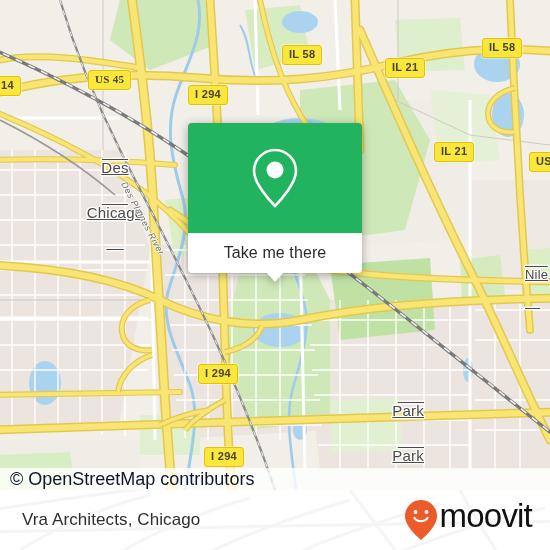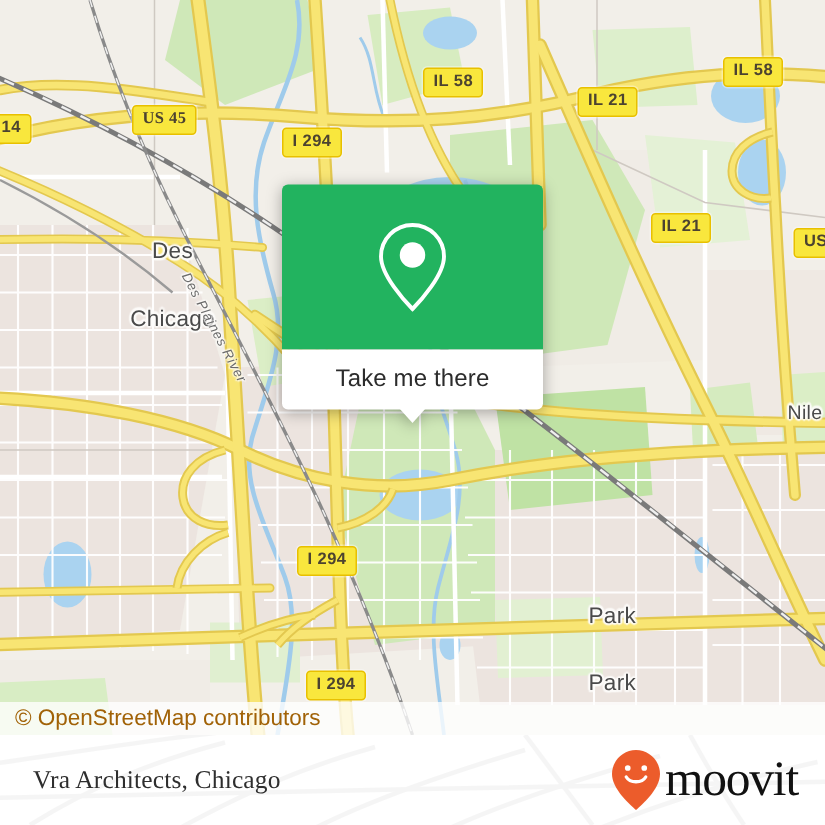--- a/index.html
+++ b/index.html
@@ -25,20 +25,21 @@
     text-align:center;
     font-weight:400;
     letter-spacing:.2px;
     text-shadow:
       1.4px 0 1px #fdfcfa, -1.4px 0 1px #fdfcfa,
       0 1.4px 1px #fdfcfa, 0 -1.4px 1px #fdfcfa,
       1px 1px 1px #fdfcfa, -1px -1px 1px #fdfcfa,
       1px -1px 1px #fdfcfa, -1px 1px 1px #fdfcfa;
     white-space:pre;
     pointer-events:none;
+    text-decoration:underline;
   }
   .place-label.sm{font-size:13px;line-height:14px;}
 
   .river-label{
     position:absolute;
     color:#6b6b6b;
     font-size:9px;
     font-style:italic;
     letter-spacing:.6px;
     white-space:nowrap;
@@ -62,22 +63,22 @@
     white-space:nowrap;
     box-shadow:0 0 0 1px rgba(255,255,255,.35);
   }
 
   
   #osm-attrib{
     position:absolute;
     left:0;top:468px;
     width:550px;height:22px;
     background:rgba(255,255,255,.78);
-    color:#a16207;
-    font-size:15px;
+    color:#0f172a;
+    font-size:18px;
     line-height:22px;
     padding-left:10px;
     box-sizing:border-box;
     white-space:nowrap;
   }
 
   
   #popup{
     position:absolute;
     left:188px;top:123px;
@@ -108,35 +109,34 @@
     border-right:9px solid transparent;
     border-top:10px solid #ffffff;
   }
 
   
   #footer{
     position:absolute;left:0;top:490px;
     width:550px;height:60px;
     background:#ffffff;
     overflow:hidden;
-    font-family:Liberation Serif, serif;
   }
   #footer-bg{position:absolute;left:0;top:0;width:550px;height:60px;opacity:.5;}
   #footer-title{
     position:absolute;left:22px;top:50%;
     transform:translateY(-50%);
     color:#2e2e2e;
     font-size:17px;
     letter-spacing:.1px;
     white-space:nowrap;
   }
   #moovit-logo{
     position:absolute;right:18px;top:50%;
     transform:translateY(-50%);
-    display:flex;align-items:center;
+    display:flex;
   }
   #moovit-wordmark{
     color:#111111;
     font-size:33px;
     line-height:33px;
     font-weight:400;
     letter-spacing:-.8px;
     margin-left:2px;
   }
 </style>

